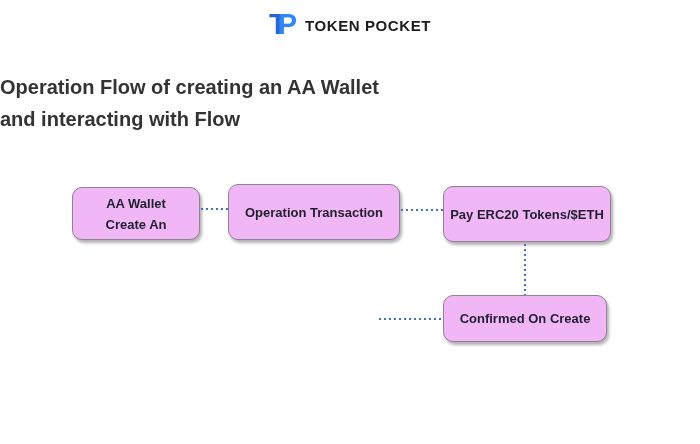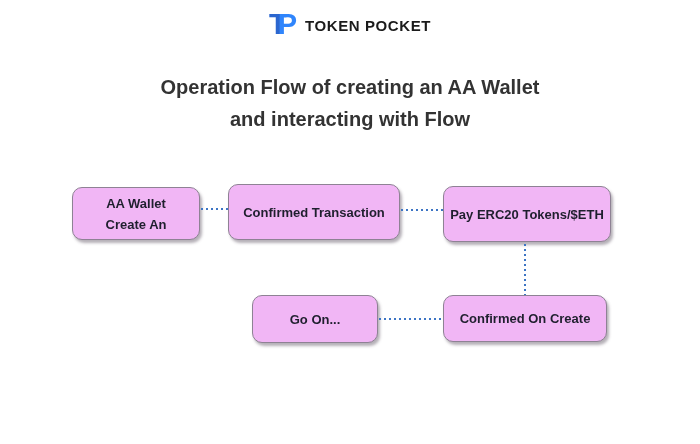--- a/index.html
+++ b/index.html
@@ -43,21 +43,20 @@
     padding-top: 2px;
     text-align: right;
   }
 
   
   .title {
     position: absolute;
     top: 71px;
     left: 0;
     width: 700px;
-    text-align: center;
     font-weight: 700;
     font-size: 20px;
     line-height: 32px;
     color: var(--title-color, #333333);
   }
 
   
   .node {
     position: absolute;
     background: var(--node-fill, #f1b6f5);
@@ -111,30 +110,27 @@
     <span>Operation Flow of creating an AA Wallet</span><br>
     <span>and interacting with Flow</span>
   </div>
 
   <div class="node" style="left:72px; top:187px; width:128px; height:53px;">
     <span>AA Wallet</span>
     <span>Create An</span>
   </div>
 
   <div class="node" style="left:228px; top:184px; width:172px; height:56px;">
-    <span>Confirmed Transaction</span>
+    <span>Operation Transaction</span>
   </div>
 
   <div class="node" style="left:443px; top:186px; width:168px; height:56px;">
     <span>Pay ERC20 Tokens/$ETH</span>
   </div>
 
-  <div class="node" style="left:252px; top:295px; width:126px; height:48px;">
-    <span>Go On...</span>
-  </div>
 
   <div class="node" style="left:443px; top:295px; width:164px; height:47px;">
     <span>Confirmed On Create</span>
   </div>
 
   <div class="h-conn" style="left:201px; top:208px; width:27px;"></div>
   <div class="h-conn" style="left:401px; top:209px; width:42px;"></div>
   <div class="v-conn" style="left:524px; top:244px; height:51px;"></div>
   <div class="h-conn" style="left:379px; top:318px; width:64px;"></div>
 

